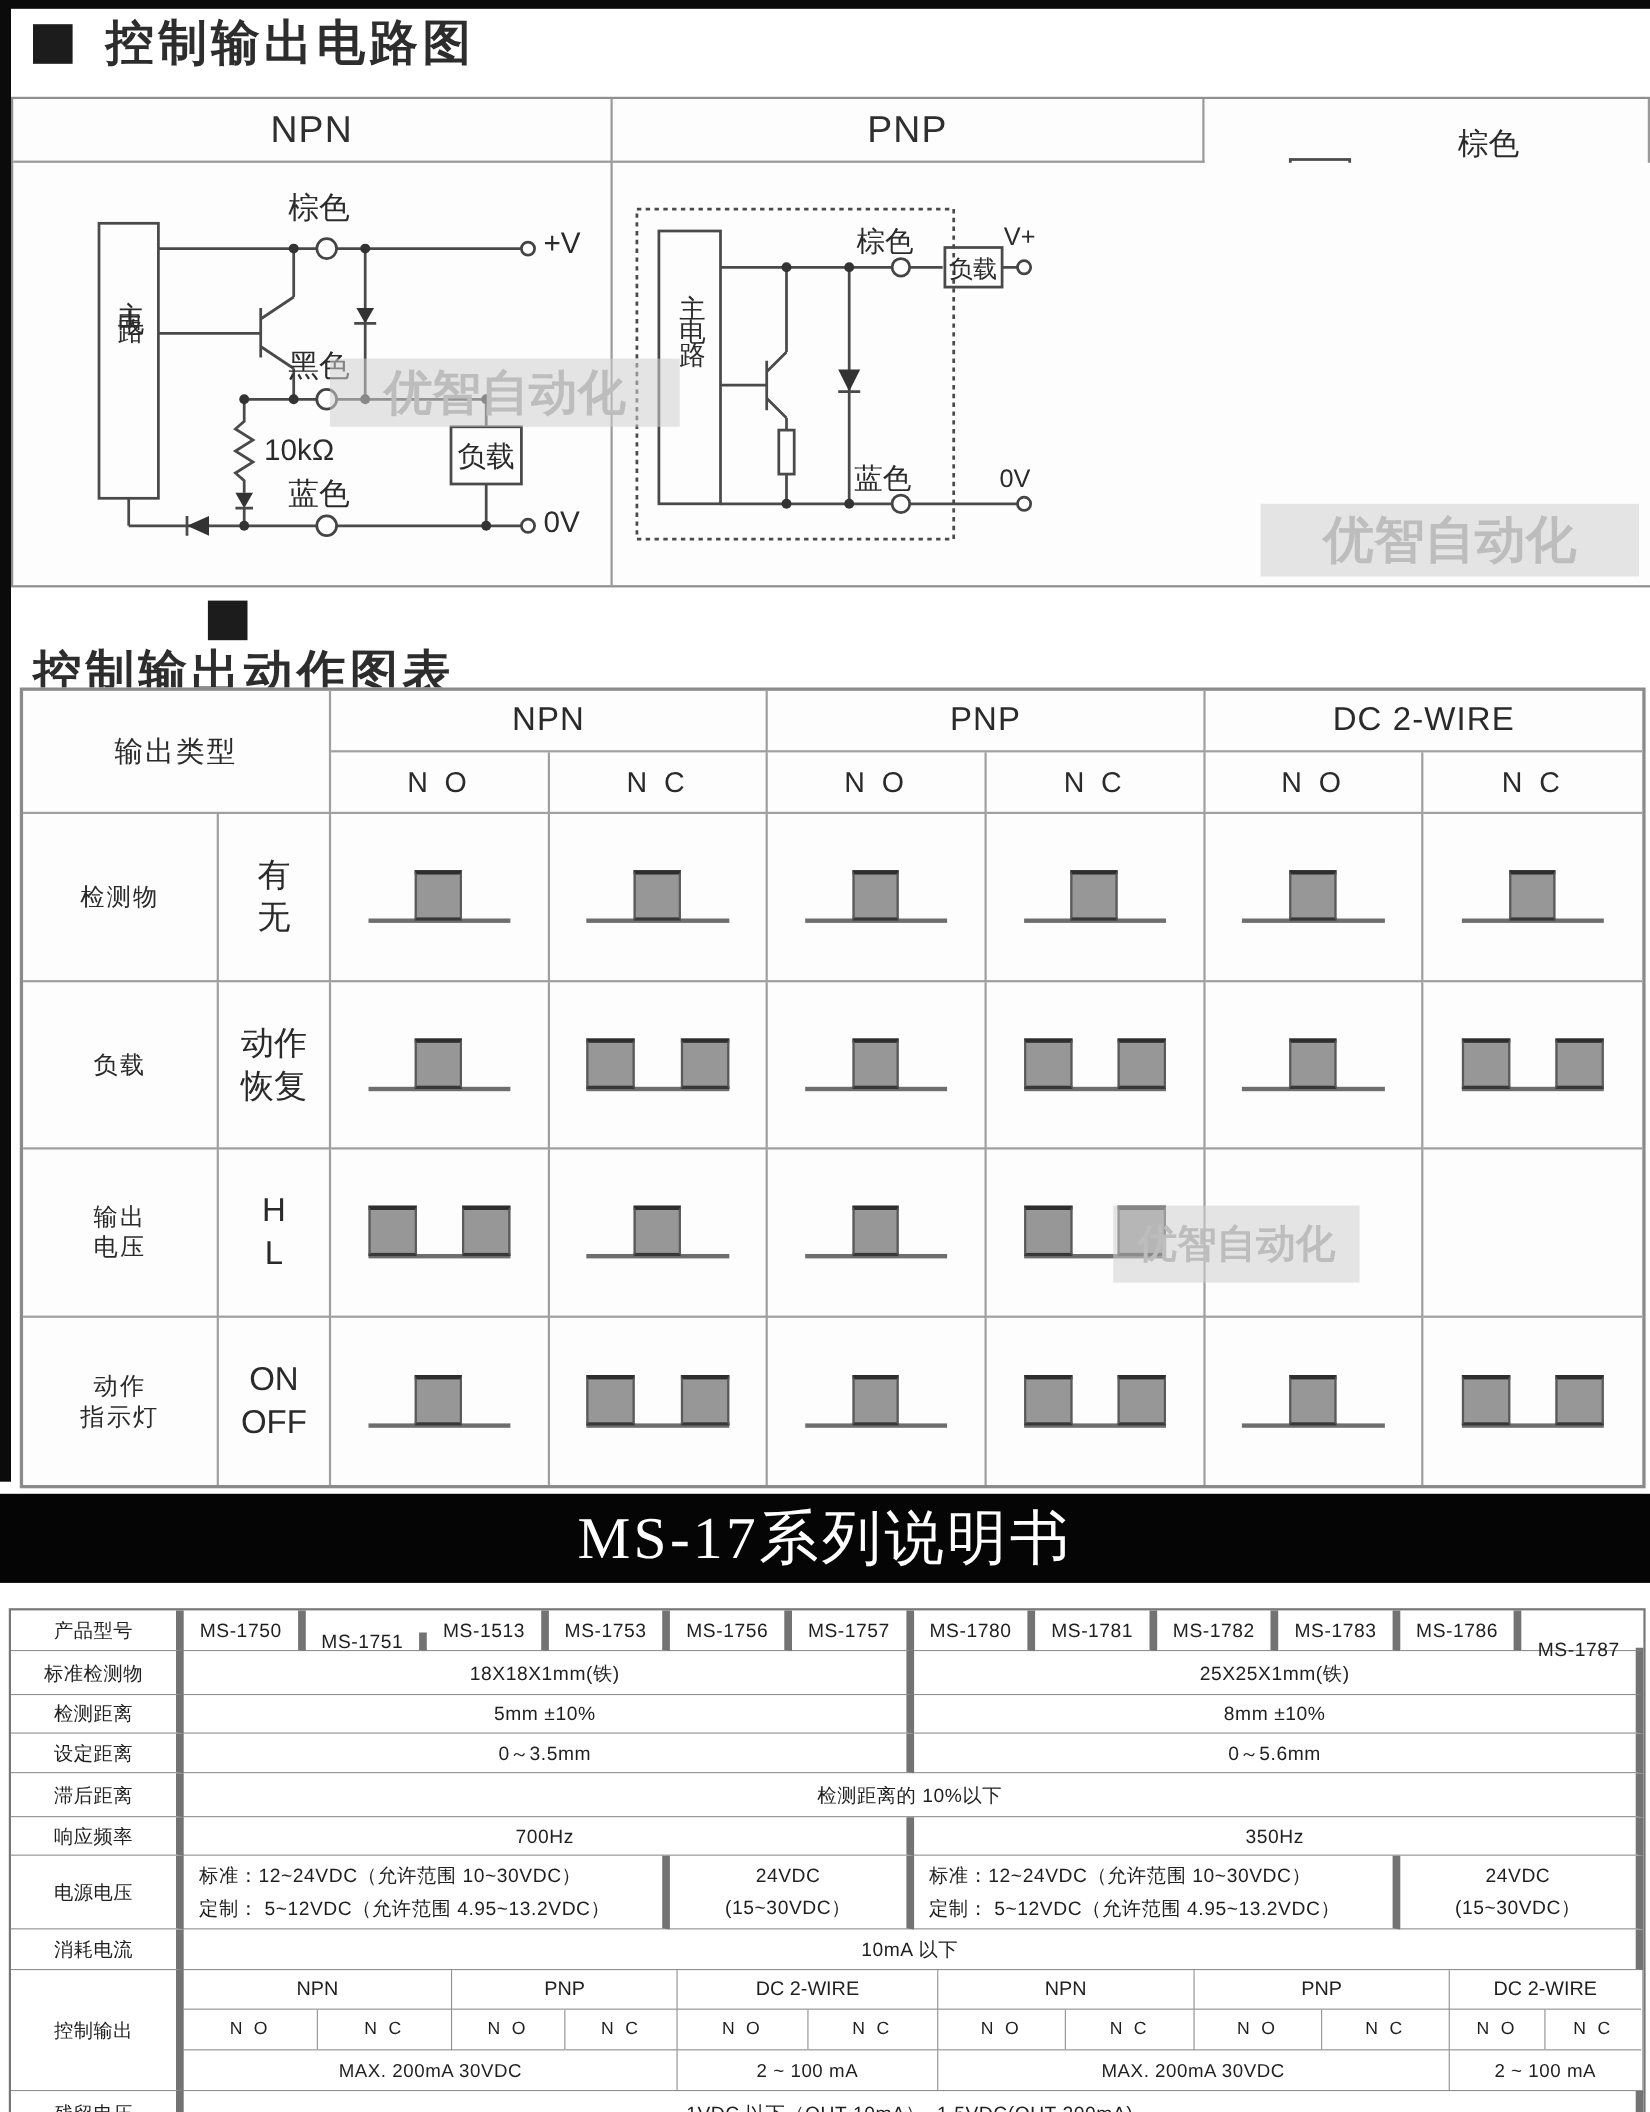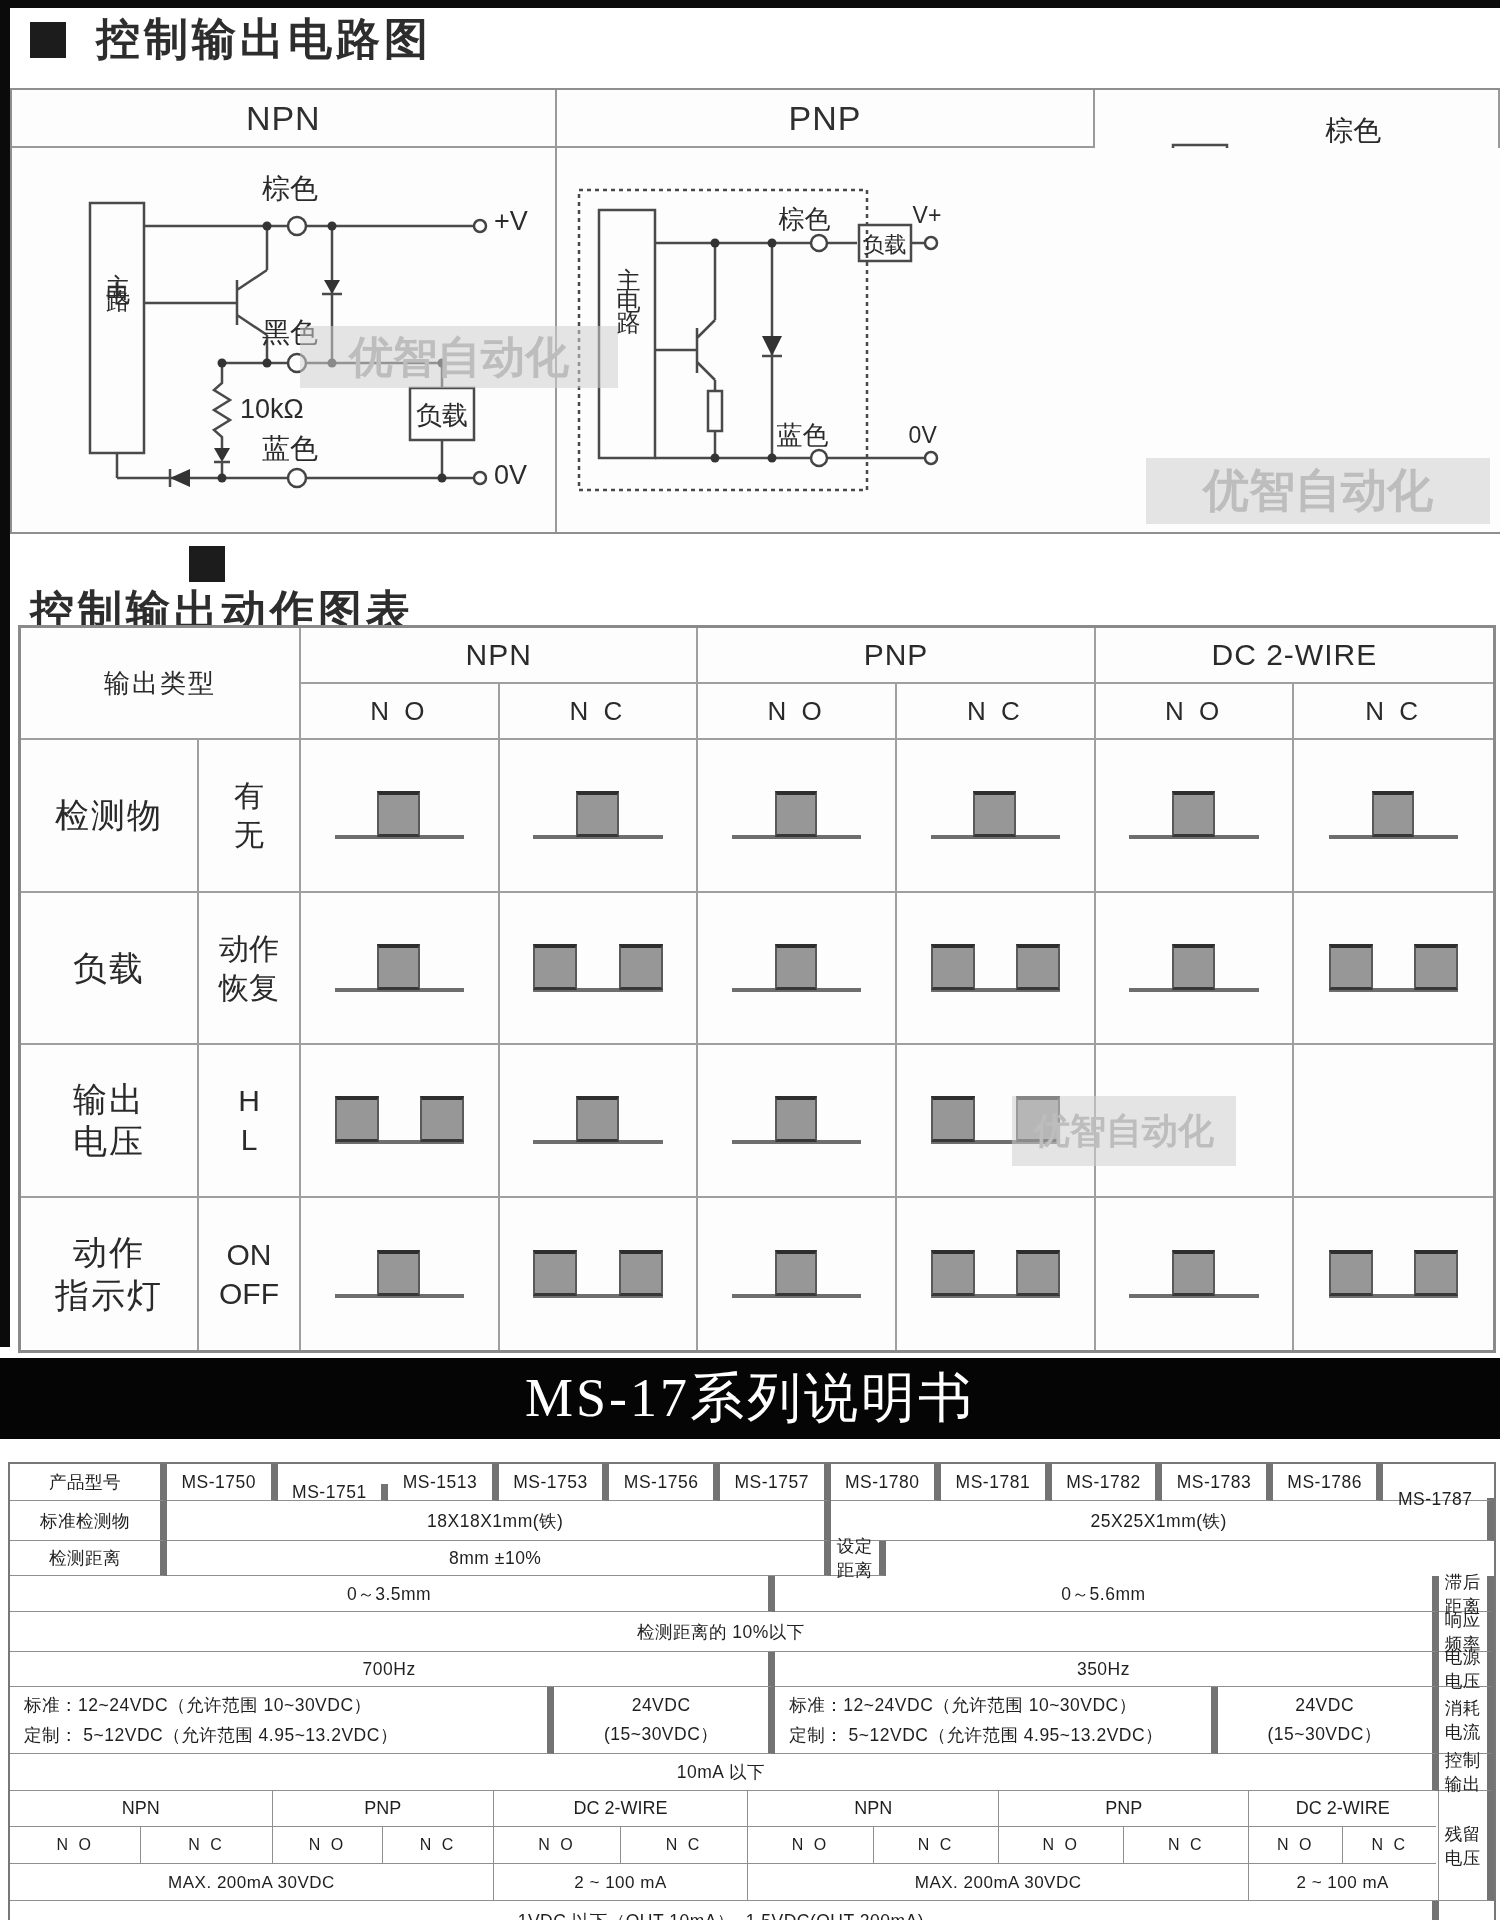--- a/index.html
+++ b/index.html
@@ -24,21 +24,21 @@
   
   #action-table{position:absolute;left:18px;top:625px;width:1472px;height:722px;
     border:3px solid #8a8a8a;display:grid;grid-template-columns:178px 102px repeat(6,1fr);
     grid-template-rows:56px 56px repeat(4,1fr);background:#fdfdfd;}
   .at-corner,.at-group,.at-sub,.at-rowlabel,.at-rowsub,.at-wave{
     border-right:2px solid #9f9f9f;border-bottom:2px solid #9f9f9f;
     display:flex;flex-direction:column;align-items:center;justify-content:center;text-align:center;}
   .at-corner{font-size:26px;letter-spacing:2px;text-align:center;}
   .at-group{font-size:30px;letter-spacing:1px;}
   .at-sub{font-size:26px;letter-spacing:4px;}
-  .at-rowlabel{font-size:34px;line-height:1.25;letter-spacing:2px;}
+  .at-rowlabel{font-size:22px;line-height:1.25;letter-spacing:2px;}
   .at-rowsub{font-size:30px;line-height:1.3;}
   .noR{border-right:none !important;}
   .noB{border-bottom:none !important;}
   .wave{position:relative;width:158px;height:80px;}
   .wv-line{position:absolute;left:9%;right:9%;bottom:16px;height:4px;background:#6e6e6e;}
   .wv-p{position:absolute;bottom:18px;height:46px;background:#979797;
     border:2px solid #5a5a5a;border-top:4px solid #2e2e2e;border-bottom:3px solid #383838;box-sizing:border-box;}
   .wv-single{left:36%;width:27%;}
   .wv-dl{left:9%;width:28%;}
   .wv-dr{right:9%;width:28%;}
@@ -399,20 +399,21 @@
       <div class="sp-cell" style="grid-column: span 2;">MS-1780</div>
       <div class="sp-cell" style="grid-column: span 2;">MS-1781</div>
       <div class="sp-cell" style="grid-column: span 2;">MS-1782</div>
       <div class="sp-cell" style="grid-column: span 2;">MS-1783</div>
       <div class="sp-cell" style="grid-column: span 2;">MS-1786</div>
       <div class="sp-cell" style="grid-column: span 2; margin-top: 34px;">MS-1787</div>
       <div class="sp-label">标准检测物</div>
       <div class="sp-cell" style="grid-column: span 12;">18X18X1mm(铁)</div>
       <div class="sp-cell" style="grid-column: span 12;">25X25X1mm(铁)</div>
       <div class="sp-label">检测距离</div>
+      <div class="sp-cell" style="grid-column: span 12;">5mm ±10%</div>
       <div class="sp-cell" style="grid-column: span 12;">8mm ±10%</div>
       <div class="sp-label">设定距离</div>
       <div class="sp-cell" style="grid-column: span 12;">0～3.5mm</div>
       <div class="sp-cell" style="grid-column: span 12;">0～5.6mm</div>
       <div class="sp-label">滞后距离</div>
       <div class="sp-cell" style="grid-column: span 24;">检测距离的 10%以下</div>
       <div class="sp-label">响应频率</div>
       <div class="sp-cell" style="grid-column: span 12;">700Hz</div>
       <div class="sp-cell" style="grid-column: span 12;">350Hz</div>
       <div class="sp-label">电源电压</div>

